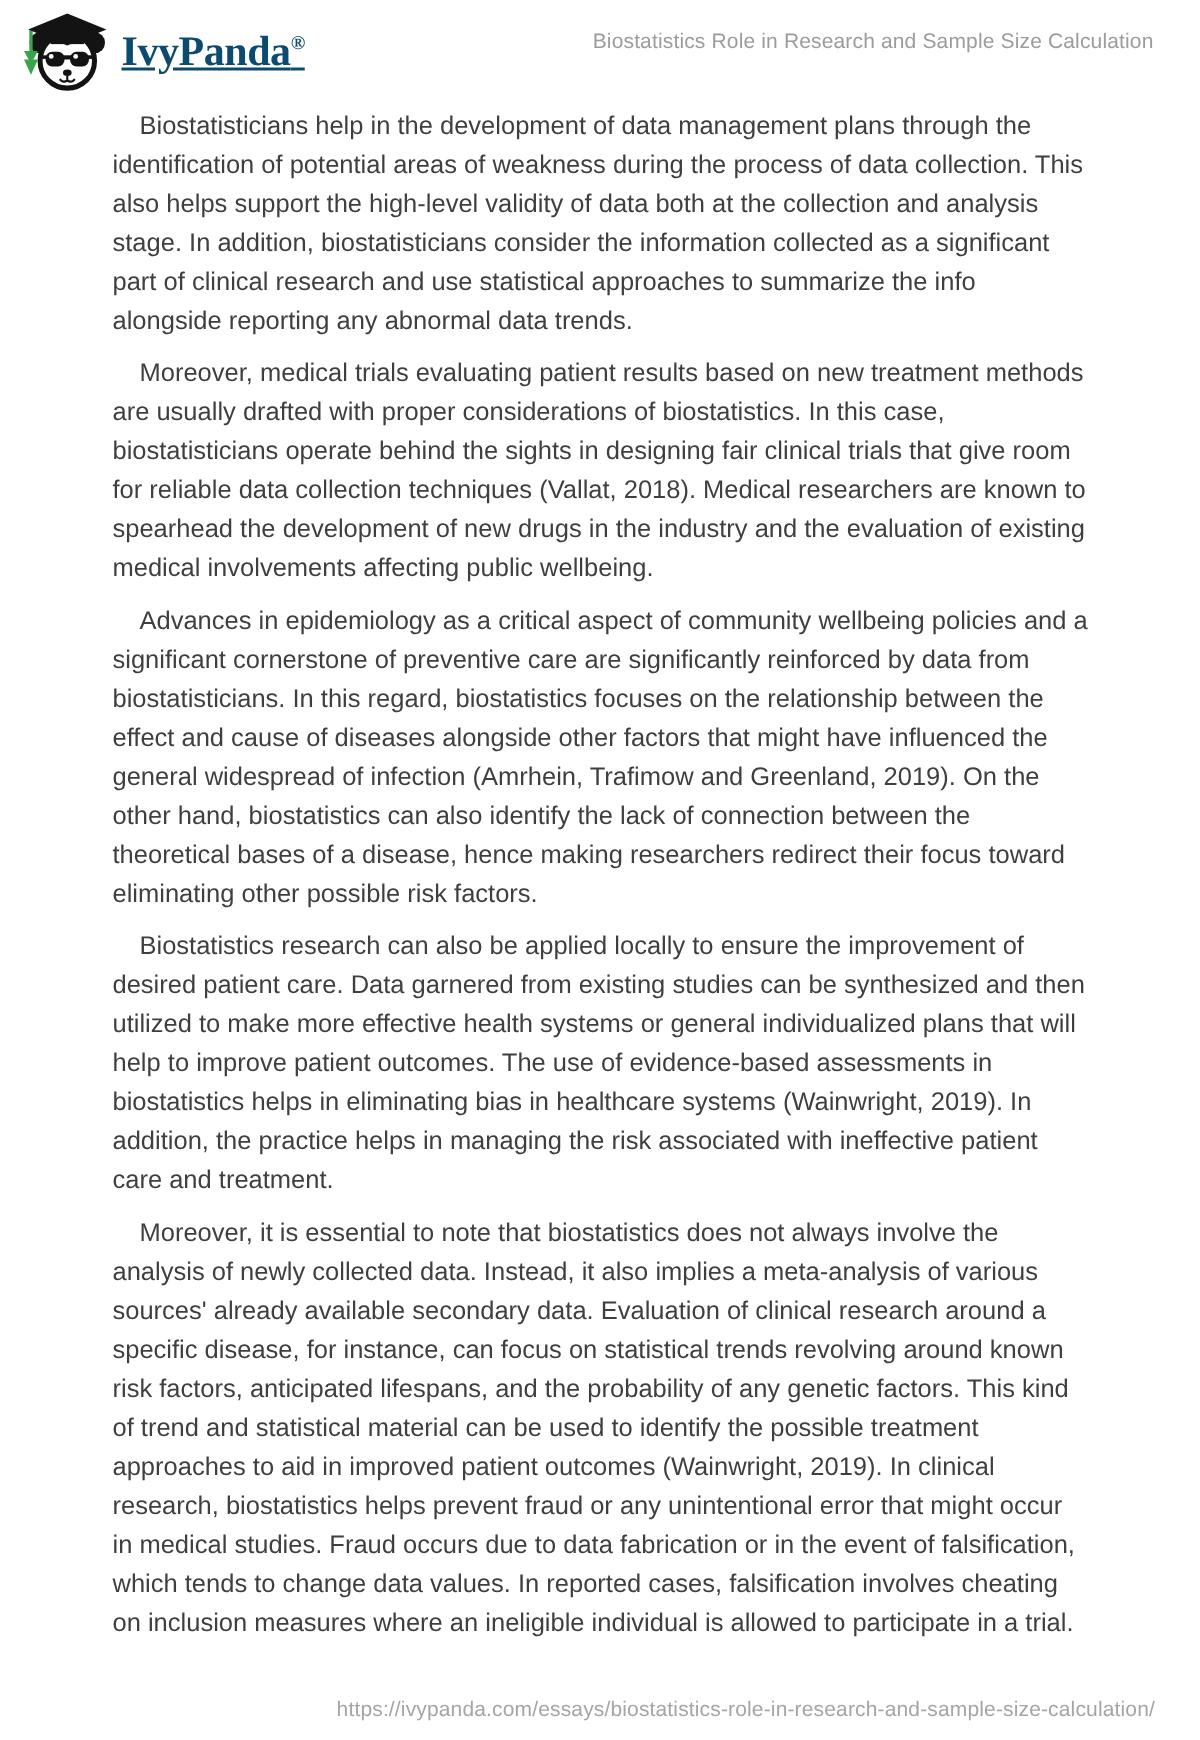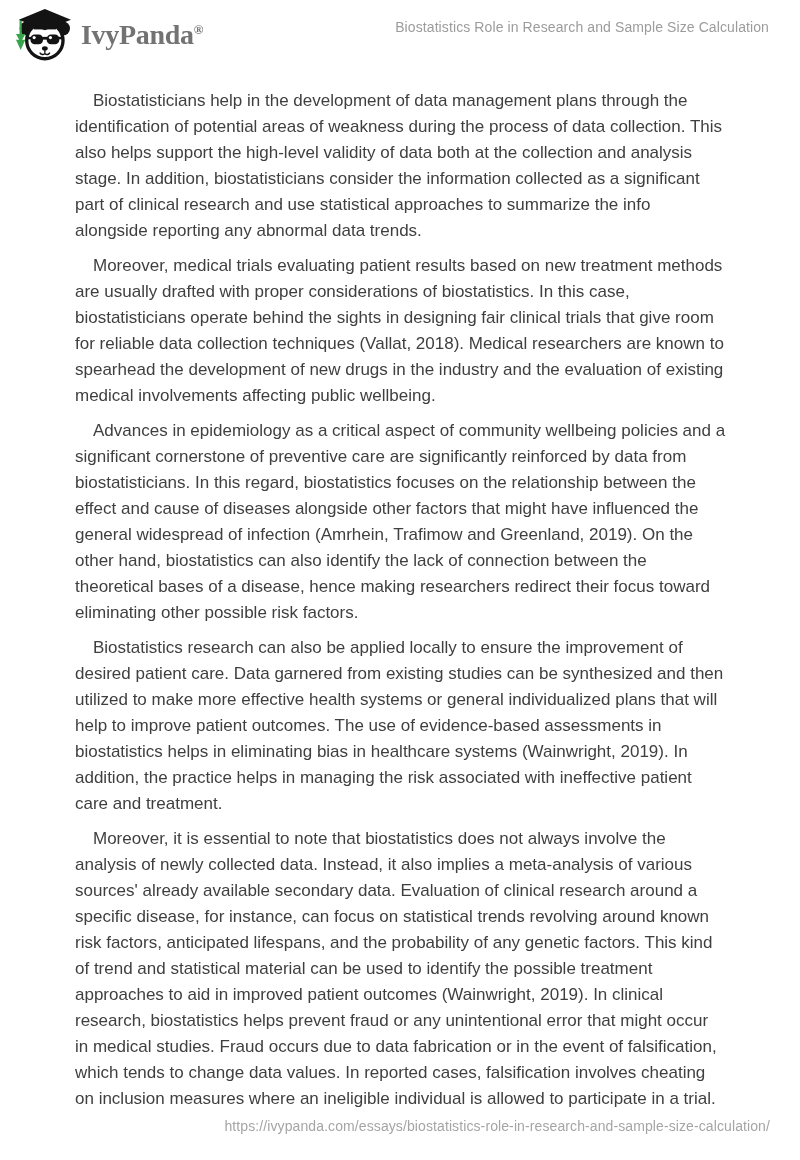--- a/index.html
+++ b/index.html
@@ -18,53 +18,54 @@
     top: 8px;
     display: flex;
     align-items: center;
     gap: 9px;
   }
   .logo { display: inline-block; width: 58px; height: 54px; }
   .brand-name {
     font-family: "Liberation Serif", serif;
     font-weight: 700;
     font-size: 28px;
-    color: #737373;
+    color: #0c4a6e;
     letter-spacing: -0.3px;
     line-height: 1;
+    text-decoration: underline;
   }
   .brand-name sup { font-size: 13px; font-weight: 700; }
   .doc-title {
     position: absolute;
     right: 31px;
     top: 19px;
     font-size: 14px;
     color: #9c9c9c;
     letter-spacing: 0.1px;
   }
   
   .content {
     position: absolute;
     left: 75px;
-    top: 88px;
+    top: 71px;
     width: 651px;
     font-size: 17px;
     line-height: 26px;
     color: #3f3f3f;
   }
   .content p {
     margin: 0 0 9px 0;
     text-indent: 18px;
     text-align: left;
   }
   
   .footer-url {
     position: absolute;
     right: 30px;
-    bottom: 26px;
+    bottom: 13px;
     font-size: 14px;
     color: #a5a5a5;
     letter-spacing: 0.1px;
   }
 </style>
 </head>
 <body>
 
 <div class="page">
 

